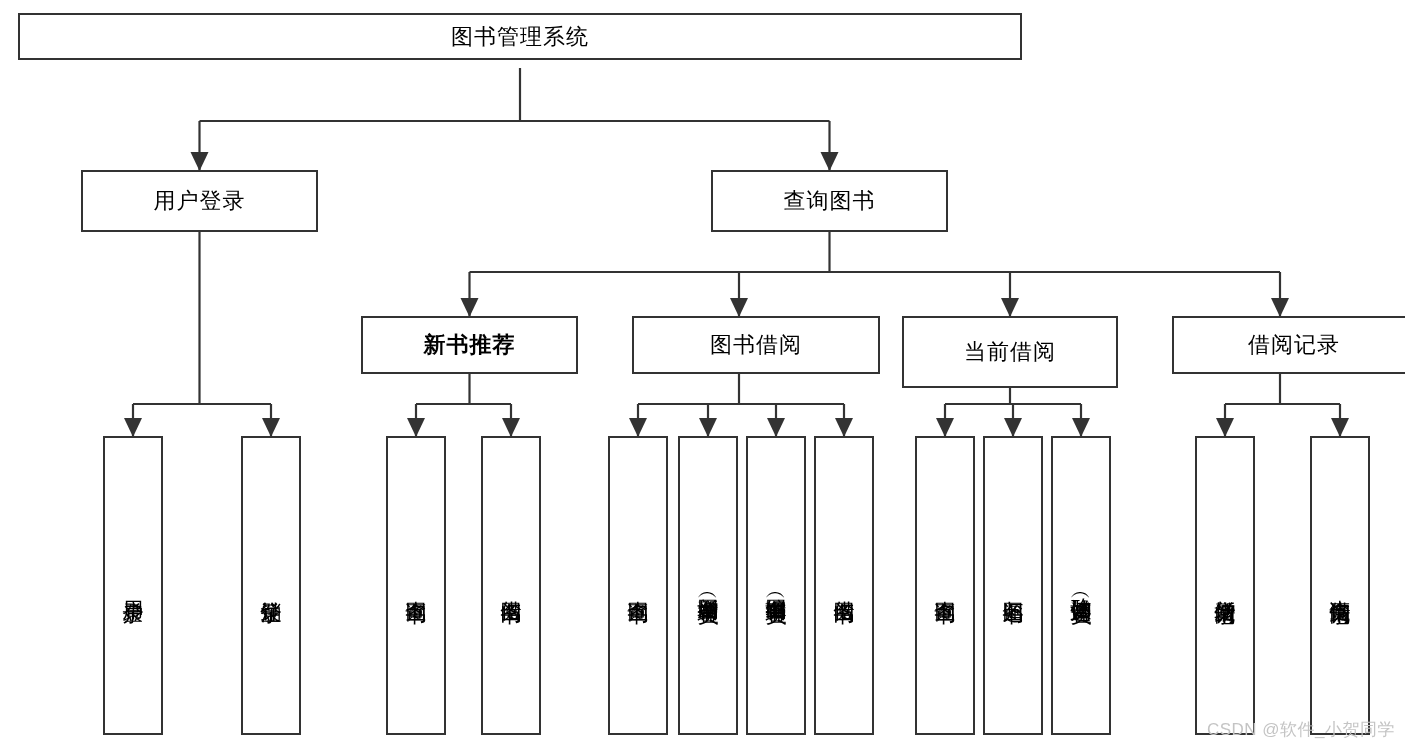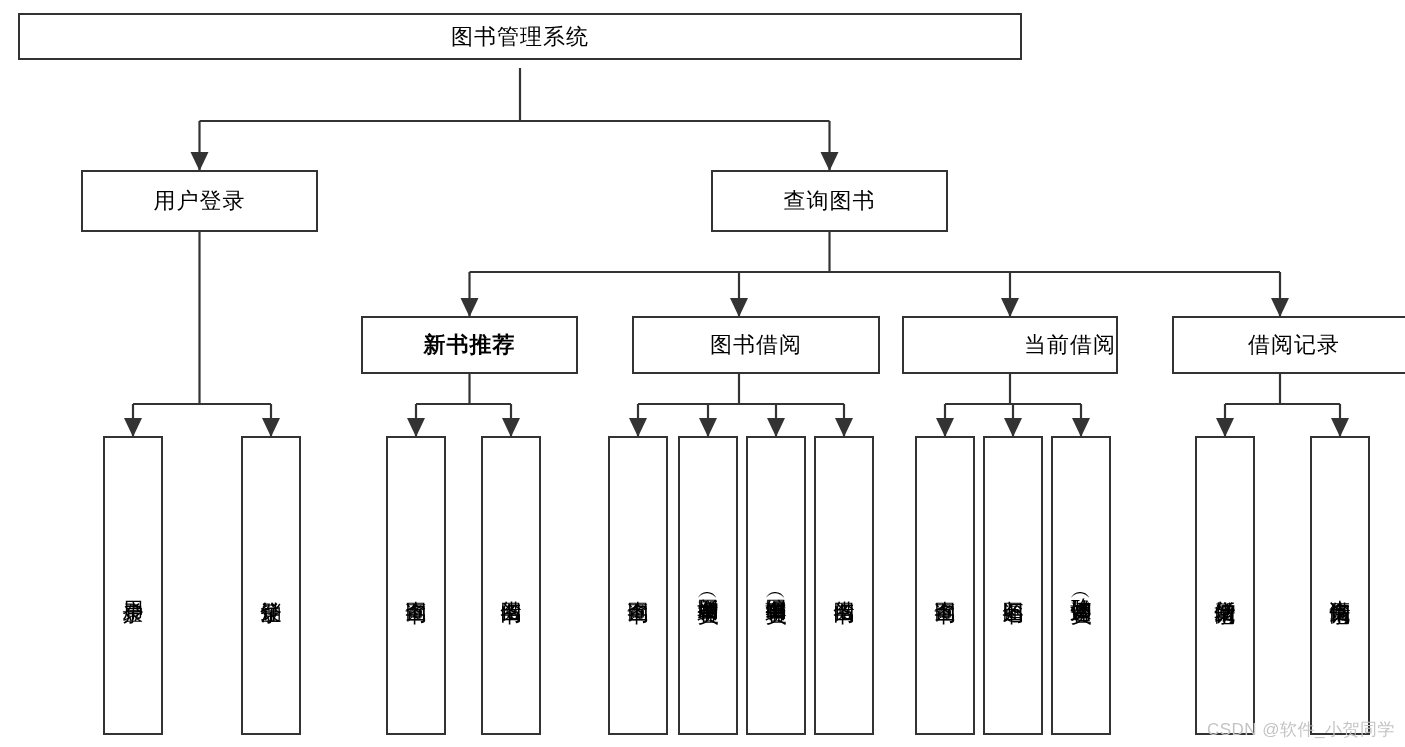--- a/index.html
+++ b/index.html
@@ -159,21 +159,21 @@
   </div>
 
   <div class="hnode" id="node-new-book-recommend" style="left: 361px; top: 316px; width: 217px; height: 58px; font-weight: bold;">
     <span class="hnode-label">新书推荐</span>
   </div>
 
   <div class="hnode" id="node-book-borrow" style="left: 632px; top: 316px; width: 248px; height: 58px;">
     <span class="hnode-label">图书借阅</span>
   </div>
 
-  <div class="hnode" id="node-current-borrow" style="left: 902px; top: 316px; width: 216px; height: 58px; justify-content: flex-end;">
+  <div class="hnode" id="node-current-borrow" style="left: 902px; top: 316px; width: 216px; height: 72px;">
     <span class="hnode-label">当前借阅</span>
   </div>
 
   <div class="hnode" id="node-borrow-record" style="left: 1172px; top: 316px; width: 244px; height: 58px;">
     <span class="hnode-label">借阅记录</span>
   </div>
 
   <div id="leaf-container">
       <div class="vnode" id="node-leaf-user-login" style="left: 103px; top: 436px; width: 60px; height: 299px;">
         <span class="vnode-label">用户登录</span>

